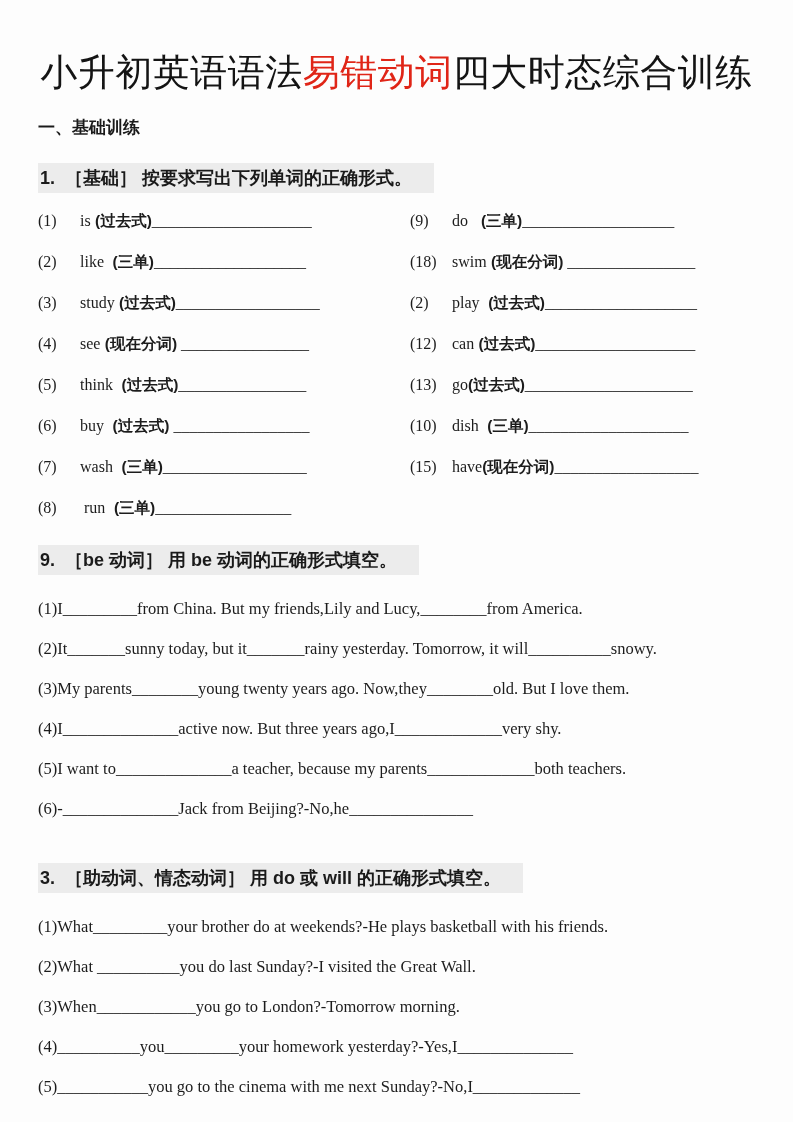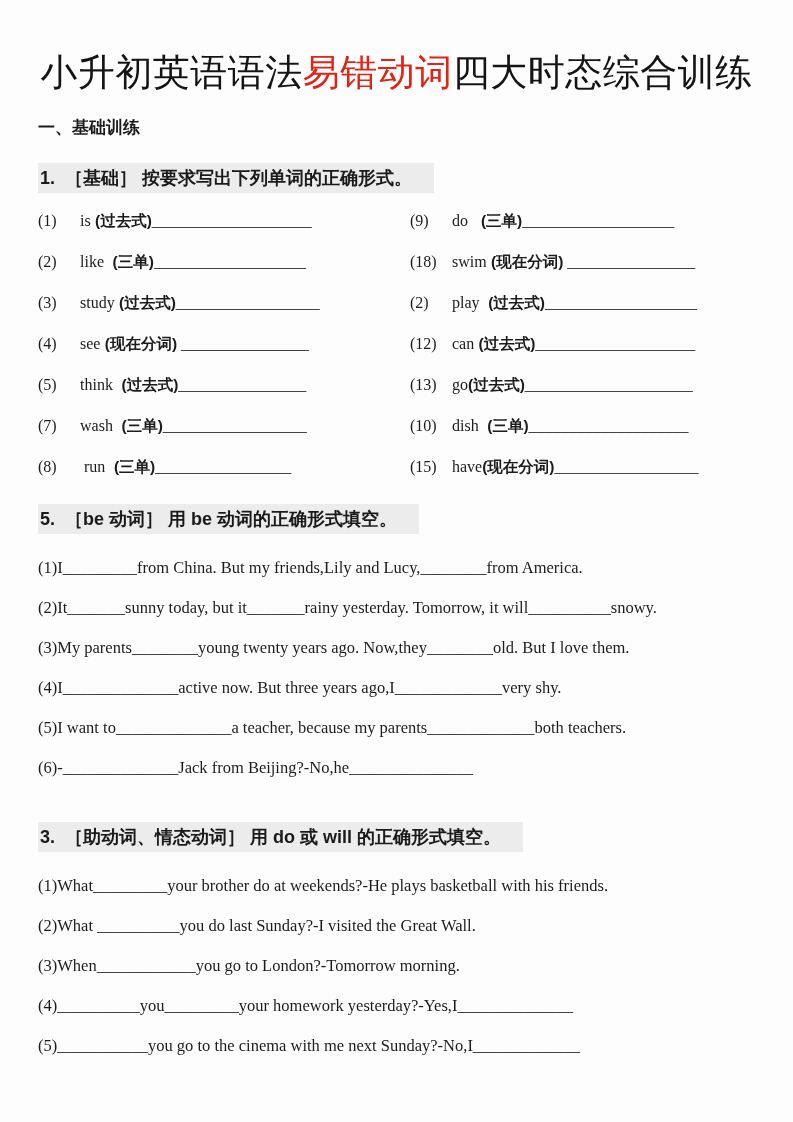--- a/index.html
+++ b/index.html
@@ -93,36 +93,37 @@
       <div class="sec-heading">1.  ［基础］ 按要求写出下列单词的正确形式。</div>
     </div>
 
     <div class="word-grid">
       <div class="word-col-left">
           <div class="word-item"><span class="w-num">(1)</span><span class="w-word">is</span><span class="w-form"> (过去式)</span><span class="w-blank">____________________</span></div>
           <div class="word-item"><span class="w-num">(2)</span><span class="w-word">like</span><span class="w-form">  (三单)</span><span class="w-blank">___________________</span></div>
           <div class="word-item"><span class="w-num">(3)</span><span class="w-word">study</span><span class="w-form"> (过去式)</span><span class="w-blank">__________________</span></div>
           <div class="word-item"><span class="w-num">(4)</span><span class="w-word">see</span><span class="w-form"> (现在分词)</span><span class="w-blank"> ________________</span></div>
           <div class="word-item"><span class="w-num">(5)</span><span class="w-word">think</span><span class="w-form">  (过去式)</span><span class="w-blank">________________</span></div>
+          <div class="word-item"><span class="w-num">(6)</span><span class="w-word">buy</span><span class="w-form">  (过去式)</span><span class="w-blank"> _________________</span></div>
           <div class="word-item"><span class="w-num">(7)</span><span class="w-word">wash</span><span class="w-form">  (三单)</span><span class="w-blank">__________________</span></div>
           <div class="word-item"><span class="w-num">(8)</span><span class="w-word"> run</span><span class="w-form">  (三单)</span><span class="w-blank">_________________</span></div>
         </div>
       <div class="word-col-right">
           <div class="word-item"><span class="w-num">(9)</span><span class="w-word">do</span><span class="w-form">   (三单)</span><span class="w-blank">___________________</span></div>
           <div class="word-item"><span class="w-num">(18)</span><span class="w-word">swim</span><span class="w-form"> (现在分词)</span><span class="w-blank"> ________________</span></div>
           <div class="word-item"><span class="w-num">(2)</span><span class="w-word">play</span><span class="w-form">  (过去式)</span><span class="w-blank">___________________</span></div>
           <div class="word-item"><span class="w-num">(12)</span><span class="w-word">can</span><span class="w-form"> (过去式)</span><span class="w-blank">____________________</span></div>
           <div class="word-item"><span class="w-num">(13)</span><span class="w-word">go</span><span class="w-form">(过去式)</span><span class="w-blank">_____________________</span></div>
           <div class="word-item"><span class="w-num">(10)</span><span class="w-word">dish</span><span class="w-form">  (三单)</span><span class="w-blank">____________________</span></div>
           <div class="word-item"><span class="w-num">(15)</span><span class="w-word">have</span><span class="w-form">(现在分词)</span><span class="w-blank">__________________</span></div>
         </div>
     </div>
 
     <div>
-      <div class="sec-heading tight">5.  ［be 动词］ 用 be 动词的正确形式填空。</div>
+      <div class="sec-heading tight">9.  ［be 动词］ 用 be 动词的正确形式填空。</div>
     </div>
     <div class="sentence-list">
         <div class="sentence">(1)I_________from China. But my friends,Lily and Lucy,________from America.</div>
         <div class="sentence">(2)It_______sunny today, but it_______rainy yesterday. Tomorrow, it will__________snowy.</div>
         <div class="sentence">(3)My parents________young twenty years ago. Now,they________old. But I love them.</div>
         <div class="sentence">(4)I______________active now. But three years ago,I_____________very shy.</div>
         <div class="sentence">(5)I want to______________a teacher, because my parents_____________both teachers.</div>
         <div class="sentence">(6)-______________Jack from Beijing?-No,he_______________</div>
       </div>
 

